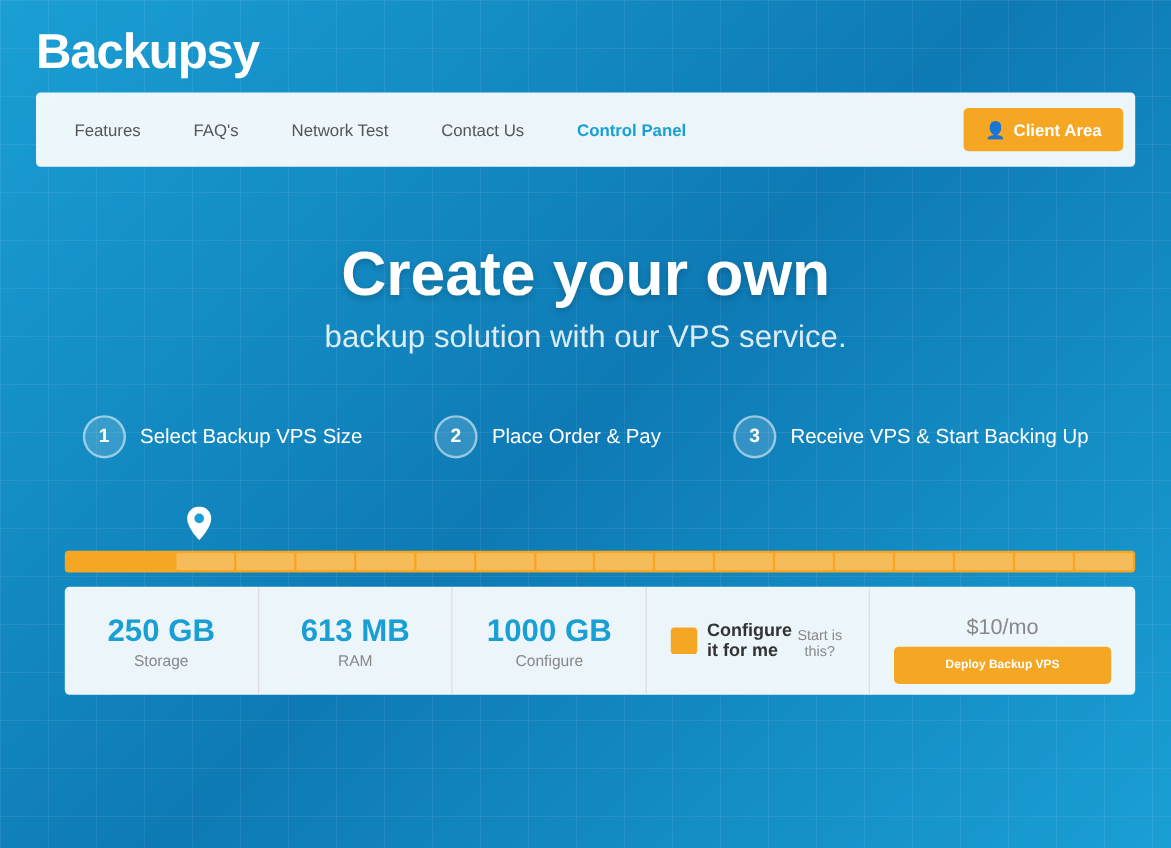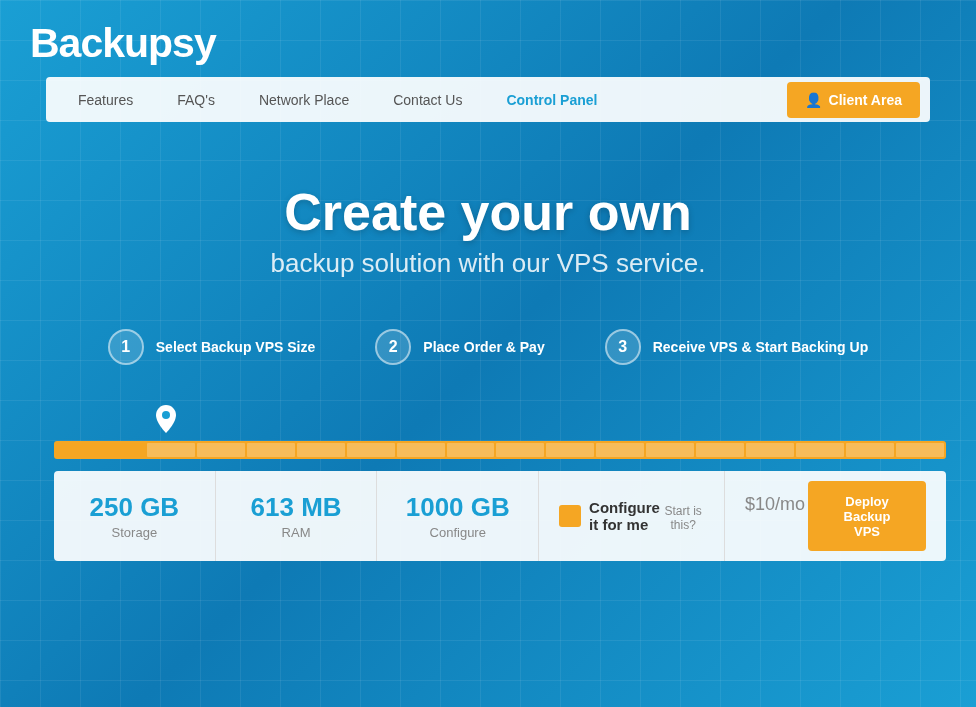--- a/index.html
+++ b/index.html
@@ -43,24 +43,24 @@
       margin-bottom: 10px;
     }
 
     
     .navbar {
       background: rgba(255,255,255,0.92);
       border-radius: 4px;
       display: flex;
       align-items: center;
       padding: 0 10px;
-      height: 45px;
-      position: relative;
-      z-index: 10;
-      margin: 0 16px;
+      height: 62px;
+      position: relative;
+      z-index: 10;
+      margin: 0 0;
     }
     .nav-items {
       display: flex;
       align-items: center;
       flex: 1;
       gap: 0;
     }
     .nav-item {
       padding: 14px 22px;
       color: #555;
@@ -132,22 +132,22 @@
       color: white;
       font-size: 16px;
       font-weight: bold;
       display: flex;
       align-items: center;
       justify-content: center;
       flex-shrink: 0;
     }
     .step-label {
       color: white;
-      font-size: 14px;
-      font-weight: bold;
+      font-size: 17px;
+      font-weight: normal;
     }
 
     
     .slider-section {
       padding: 20px 30px 10px;
       position: relative;
       z-index: 10;
       margin-left: 24px;
     }
     .slider-pin {
@@ -234,21 +234,22 @@
     }
     .config-sub {
       font-size: 12px;
       color: #888;
       margin-top: 3px;
       text-align: center;
     }
     .price-cell {
       flex: 1.5;
       display: flex;
-      flex-direction: row;
+      flex-direction: column;
+      align-items: center;
       justify-content: center;
       padding: 10px 20px;
       height: 100%;
       gap: 3px;
     }
     .price-value {
       font-size: 32px;
       font-weight: bold;
       color: #333;
     }
@@ -256,39 +257,39 @@
       font-size: 18px;
       color: #888;
       font-weight: normal;
     }
     .deploy-btn {
       background: #f5a623;
       color: white;
       border: none;
       border-radius: 4px;
       padding: 10px 22px;
-      font-size: 13px;
+      font-size: 10px;
       font-weight: bold;
       cursor: pointer;
       width: 100%;
     }
   </style>
 </head>
 <body>
 
 <div class="bg-wrapper">
 
   <div class="header">
     <div class="logo">Backupsy</div>
 
     <nav class="navbar">
       <div class="nav-items">
         <div class="nav-item">Features</div>
         <div class="nav-item">FAQ's</div>
-        <div class="nav-item">Network Place</div>
+        <div class="nav-item">Network Test</div>
         <div class="nav-item">Contact Us</div>
         <div class="nav-item active">Control Panel</div>
       </div>
       <button class="client-area-btn">
         <span style="font-size:14px;">👤</span>
         <span>Client Area</span>
       </button>
     </nav>
   </div>
 

